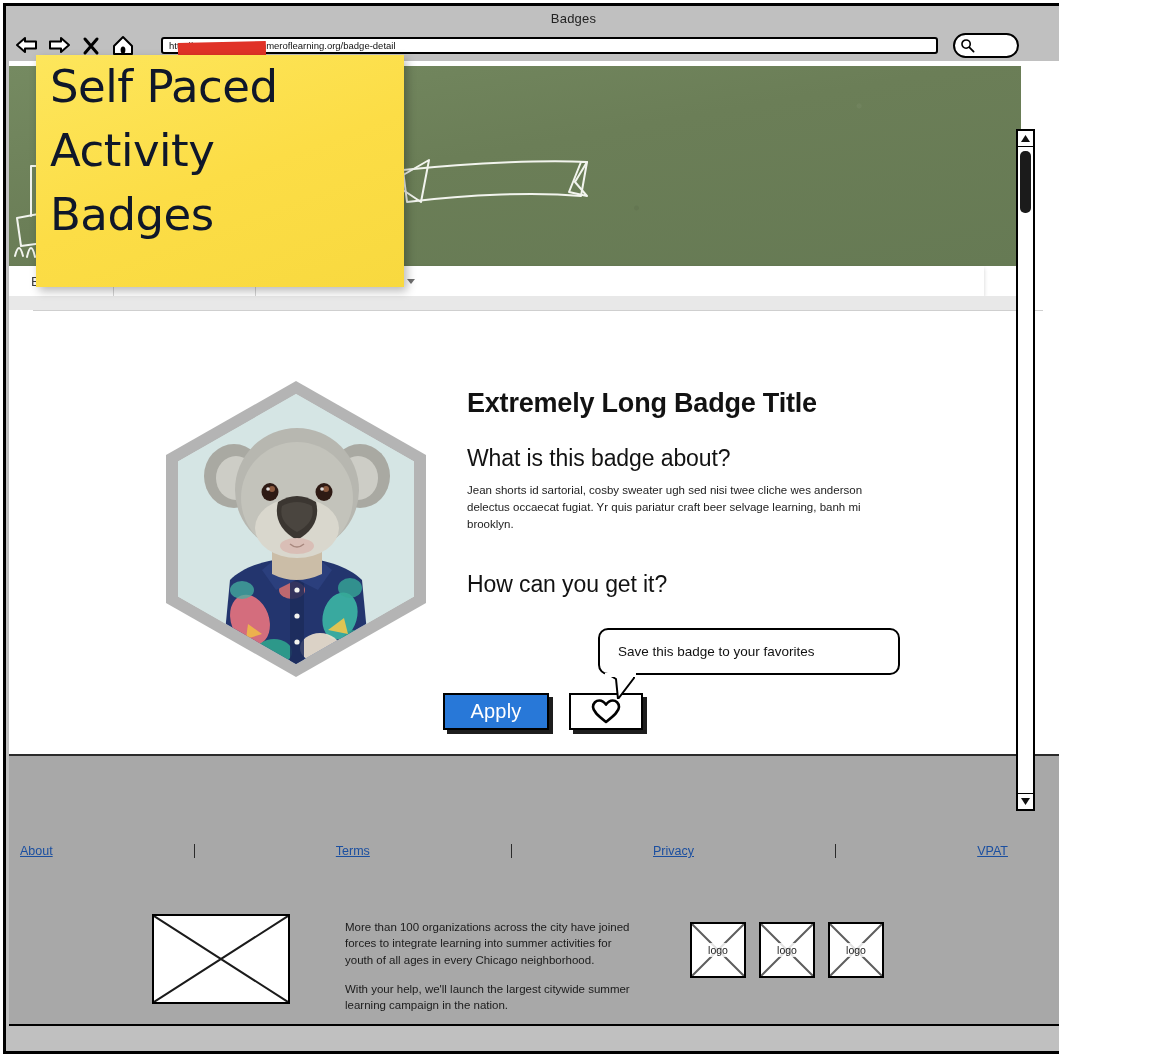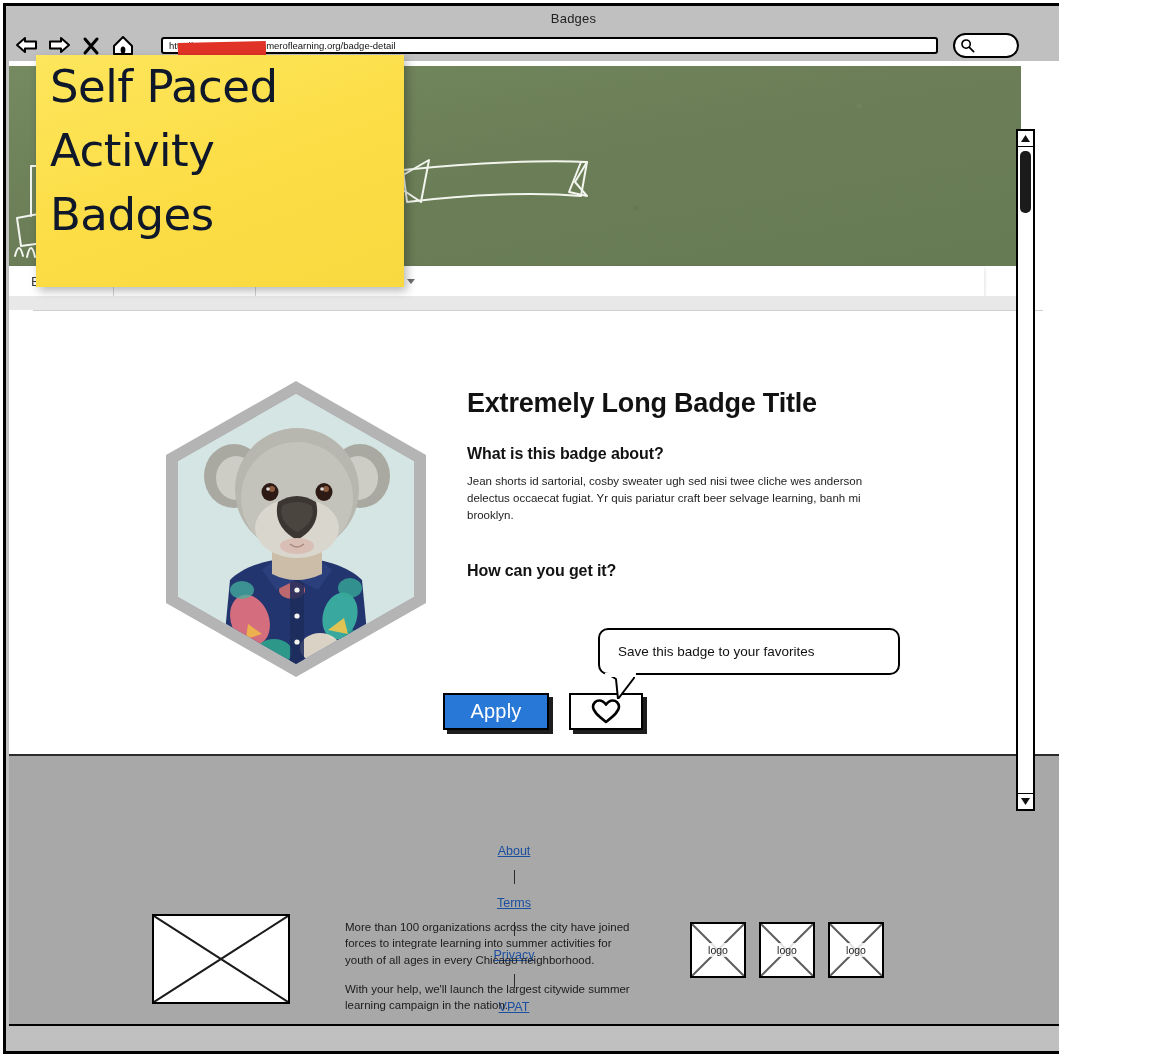--- a/index.html
+++ b/index.html
@@ -244,22 +244,22 @@
   }
   .badge-title {
     font-size: 27px;
     font-weight: bold;
     color: #121212;
     letter-spacing: -0.2px;
     margin: 0 0 26px 0;
     line-height: 1.1;
   }
   .section-heading {
-    font-size: 16px;
-    font-weight: bold;
+    font-size: 23px;
+    font-weight: normal;
     color: #121212;
     margin: 0 0 10px 0;
     letter-spacing: -0.1px;
   }
   .body-copy {
     font-size: 11.5px;
     color: #1c1c1c;
     line-height: 1.48;
     margin: 0;
     max-width: 408px;
@@ -356,24 +356,23 @@
     height: 275px;
     background: #a8a8a8;
     border-top: 2px solid #2b2b2b;
   }
   .footer-links {
     position: absolute;
     left: 0;
     top: 88px;
     width: 1010px;
     display: flex;
-    justify-content: center;
+    justify-content: space-between;
     align-items: center;
     gap: 12px;
-    flex-direction: column;
   }
   .footer-link {
     color: #1b4fa0;
     text-decoration: underline;
     font-size: 12.5px;
     padding: 0 11px;
     cursor: pointer;
   }
   .footer-sep {
     width: 1px;

